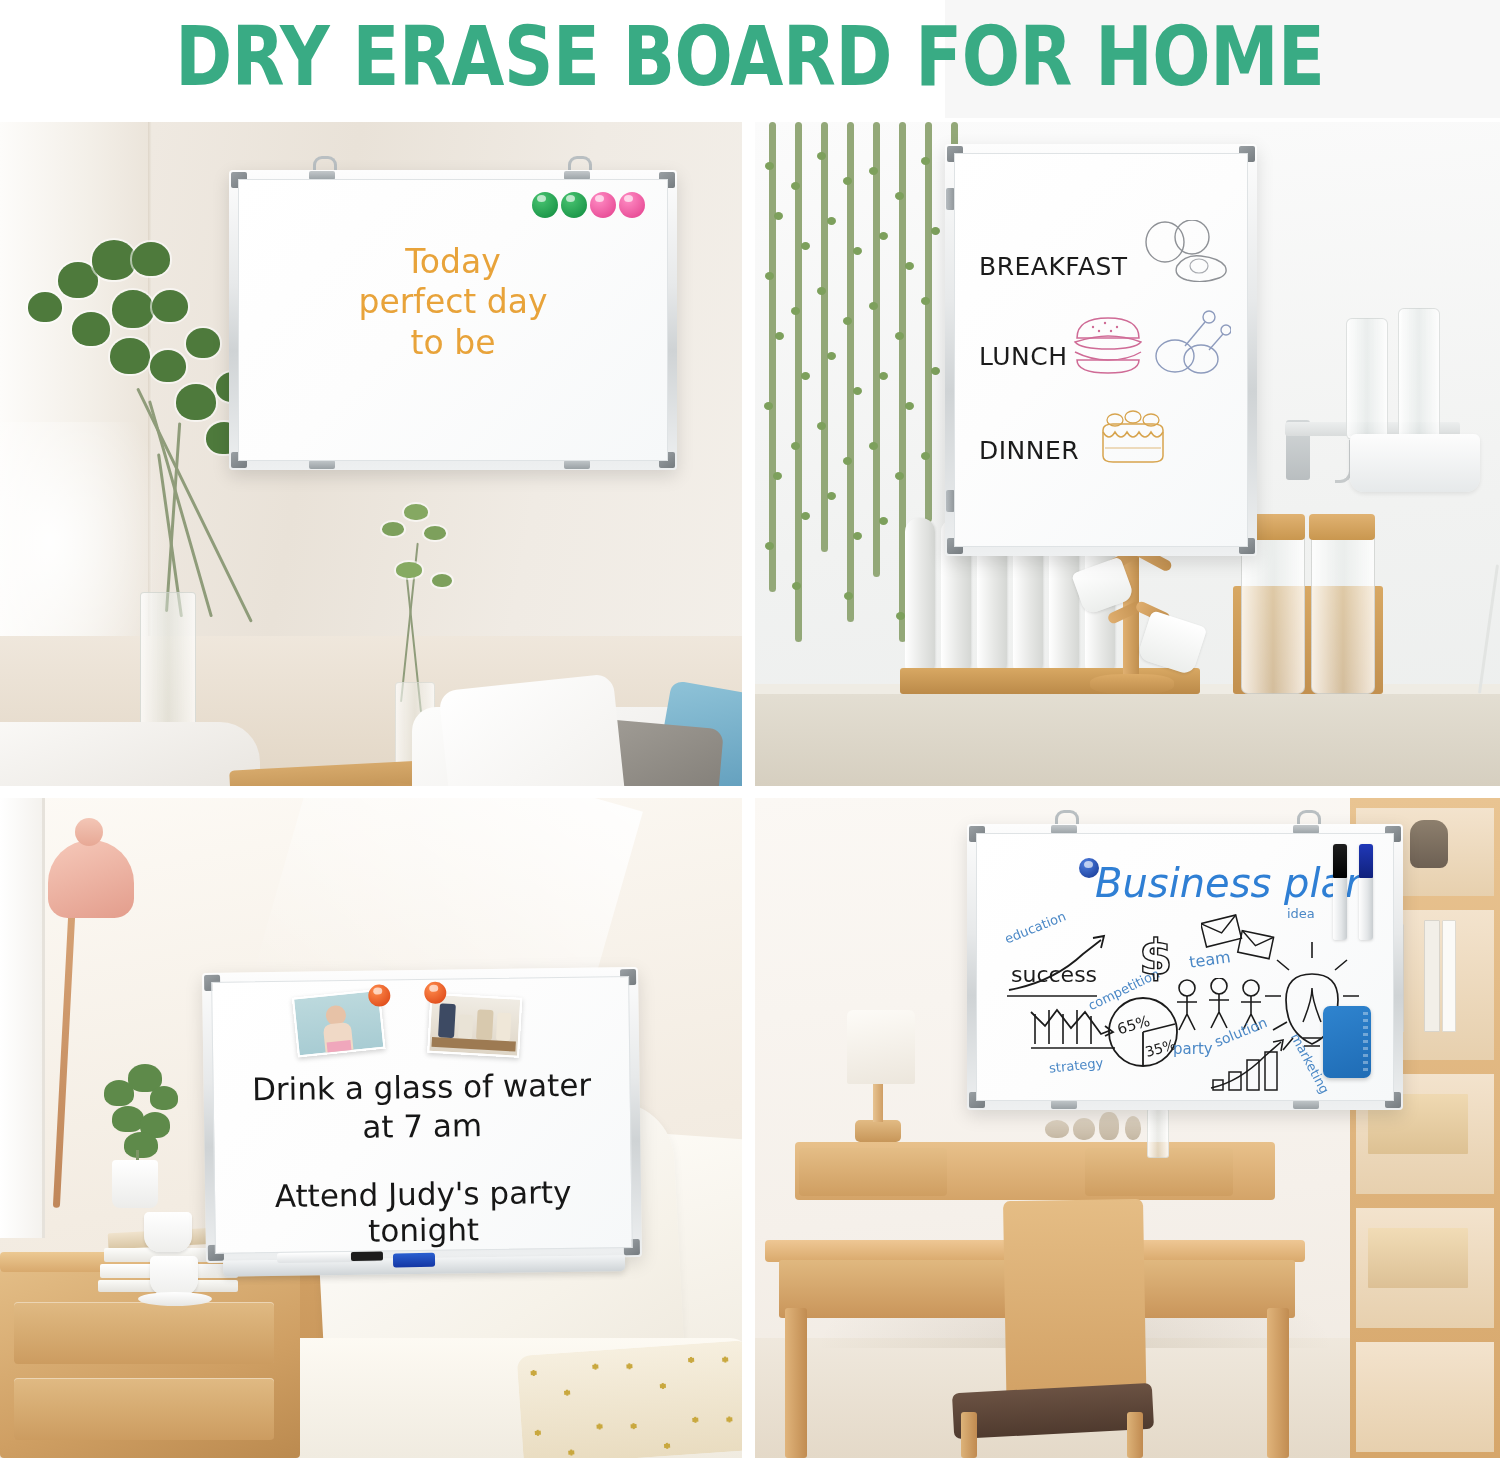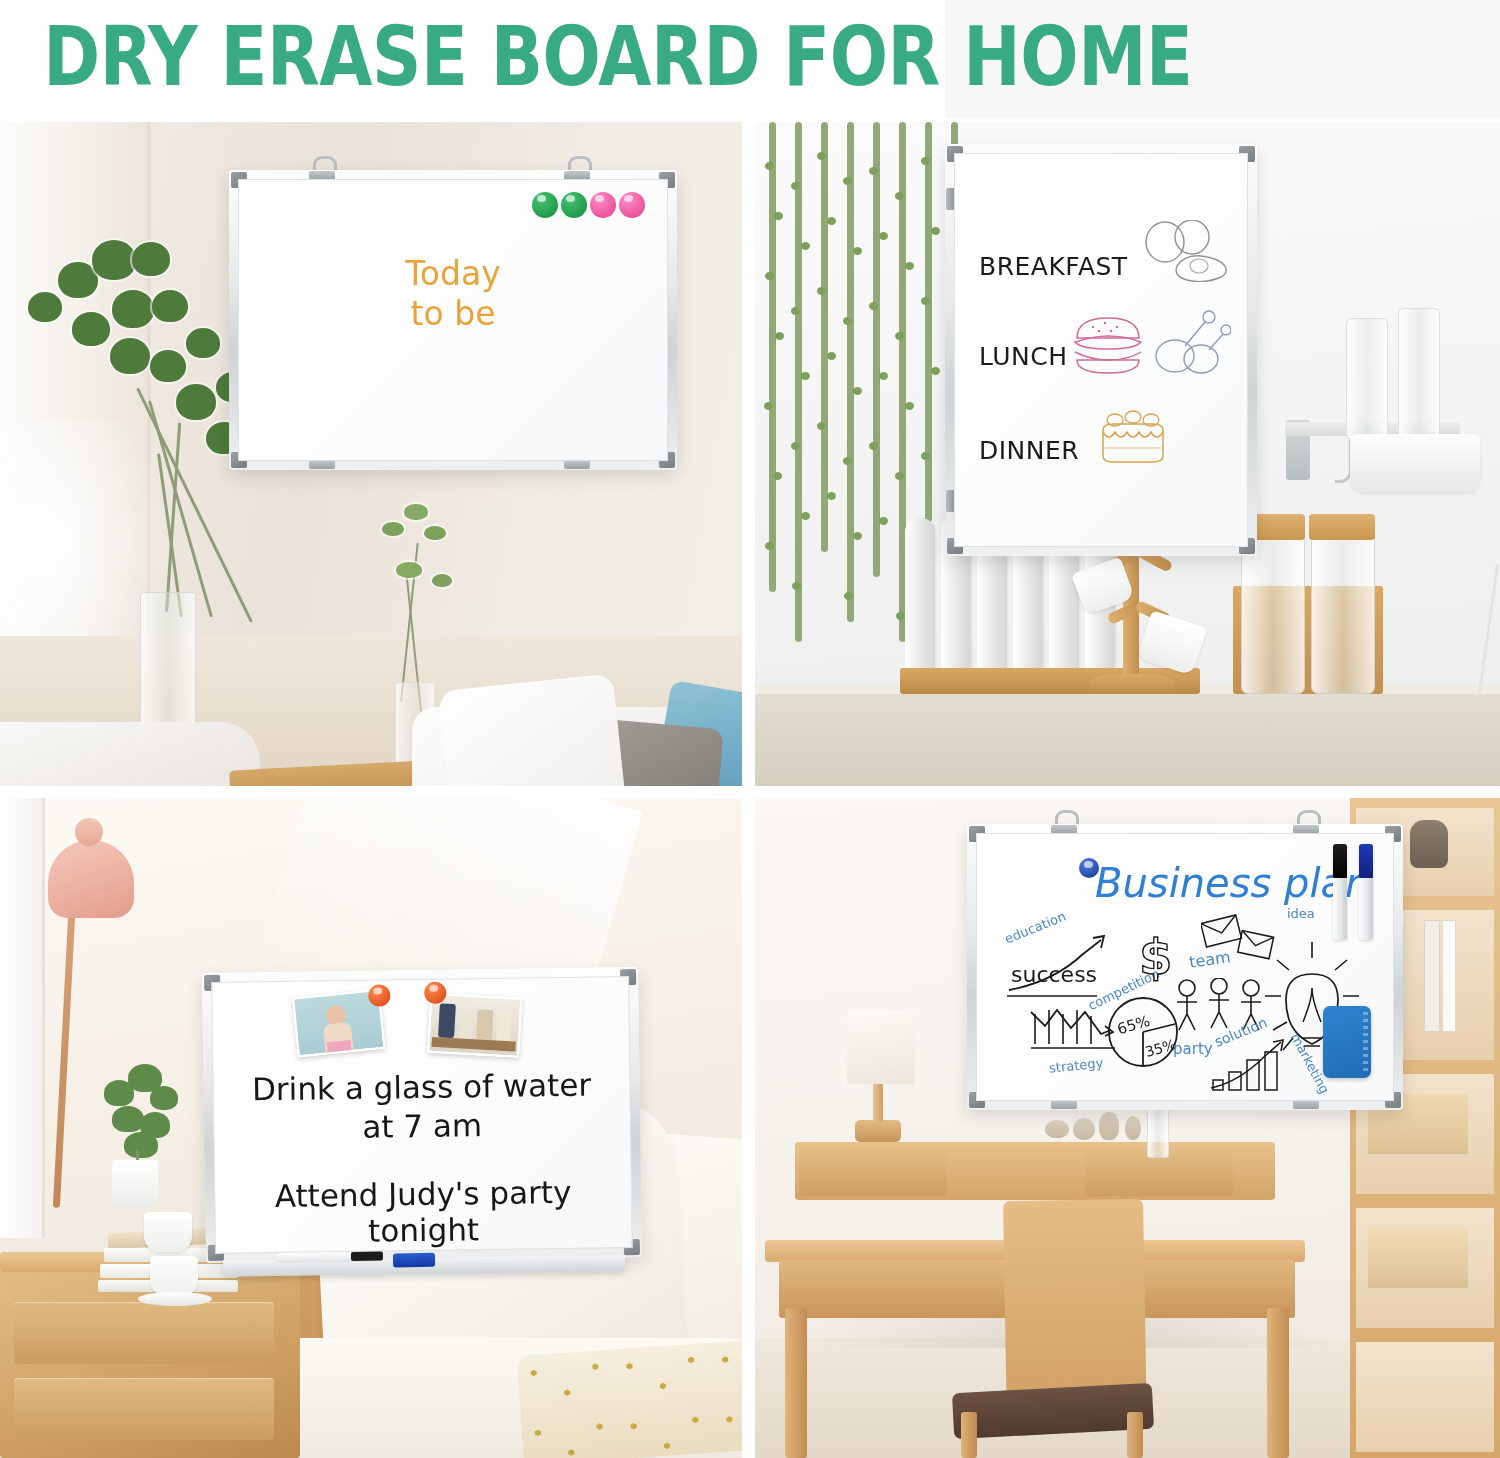--- a/index.html
+++ b/index.html
@@ -9,21 +9,21 @@
     font-family:"Liberation Sans",sans-serif;
     overflow:hidden;
     position:relative;
   }
   .page{width:1500px;height:1458px;position:relative;background:#ffffff;}
 
   
   .header{
     position:absolute;left:0;top:0;width:1500px;height:118px;
     background:#ffffff;
-    display:flex;align-items:center;justify-content:flex-start;
+    display:flex;align-items:center;justify-content:center;
   }
   .header-band{
     position:absolute;left:945px;top:0;width:555px;height:118px;
     background:#f7f7f7;
   }
   .headline{
     position:relative;
     font-family:"Liberation Sans Narrow","DejaVu Sans Condensed","Liberation Sans",sans-serif;
     font-weight:bold;
     font-size:82px;
@@ -238,21 +238,21 @@
   .wb .tray{position:absolute;left:4%;bottom:-14px;width:92%;height:16px;
     background:linear-gradient(180deg,#f2f4f5,#cfd4d7);border-radius:0 0 5px 5px;
     box-shadow:0 3px 6px rgba(0,0,0,.12);}
 
   .magnet{position:absolute;width:26px;height:26px;border-radius:50%;}
   .magnet:after{content:"";position:absolute;left:5px;top:3px;width:9px;height:7px;border-radius:50%;
     background:rgba(255,255,255,.65);}
 
   
   .b1text{position:absolute;left:0;top:62px;width:100%;text-align:center;
-    color:#e8a33a;font-family:"DejaVu Sans",sans-serif;font-size:33px;line-height:1.22;font-weight:400;margin-top:12px;}
+    color:#e8a33a;font-family:"DejaVu Sans",sans-serif;font-size:33px;line-height:1.22;font-weight:400;}
 
   
   .b2title{position:absolute;left:0;top:34px;width:100%;text-align:center;
     color:#1f45c8;font-family:"DejaVu Sans",sans-serif;font-style:italic;font-weight:bold;
     font-size:27px;letter-spacing:1px;}
   .b2row{position:absolute;font-family:"DejaVu Sans",sans-serif;font-size:25px;color:#1b1b1b;letter-spacing:.5px;}
 
   
   .b3l1{position:absolute;left:0;top:88px;width:100%;text-align:center;
     font-family:"DejaVu Sans",sans-serif;font-size:31px;color:#171717;line-height:1.25;}
@@ -352,20 +352,21 @@
           <div class="hook-plate" style="left:80px;top:auto;bottom:1px;"></div>
           <div class="hook-plate" style="left:335px;top:auto;bottom:1px;"></div>
         </div>
         <div class="surface">
           <div class="magnet" style="left:293px;top:12px;background:radial-gradient(circle at 35% 28%,#49c471,#0f8a3e);"></div>
           <div class="magnet" style="left:322px;top:12px;background:radial-gradient(circle at 35% 28%,#49c471,#0f8a3e);"></div>
           <div class="magnet" style="left:351px;top:12px;background:radial-gradient(circle at 35% 28%,#ff8cc4,#e23d8b);"></div>
           <div class="magnet" style="left:380px;top:12px;background:radial-gradient(circle at 35% 28%,#ff8cc4,#e23d8b);"></div>
           <div class="b1text">
             <div>Today</div>
+            <div>perfect day</div>
             <div>to be</div>
           </div>
         </div>
       </div>
     </div>
 
     <div class="panel p2">
       <div class="s2">
         <div class="counter"></div>
         <div class="counter-top"></div>

